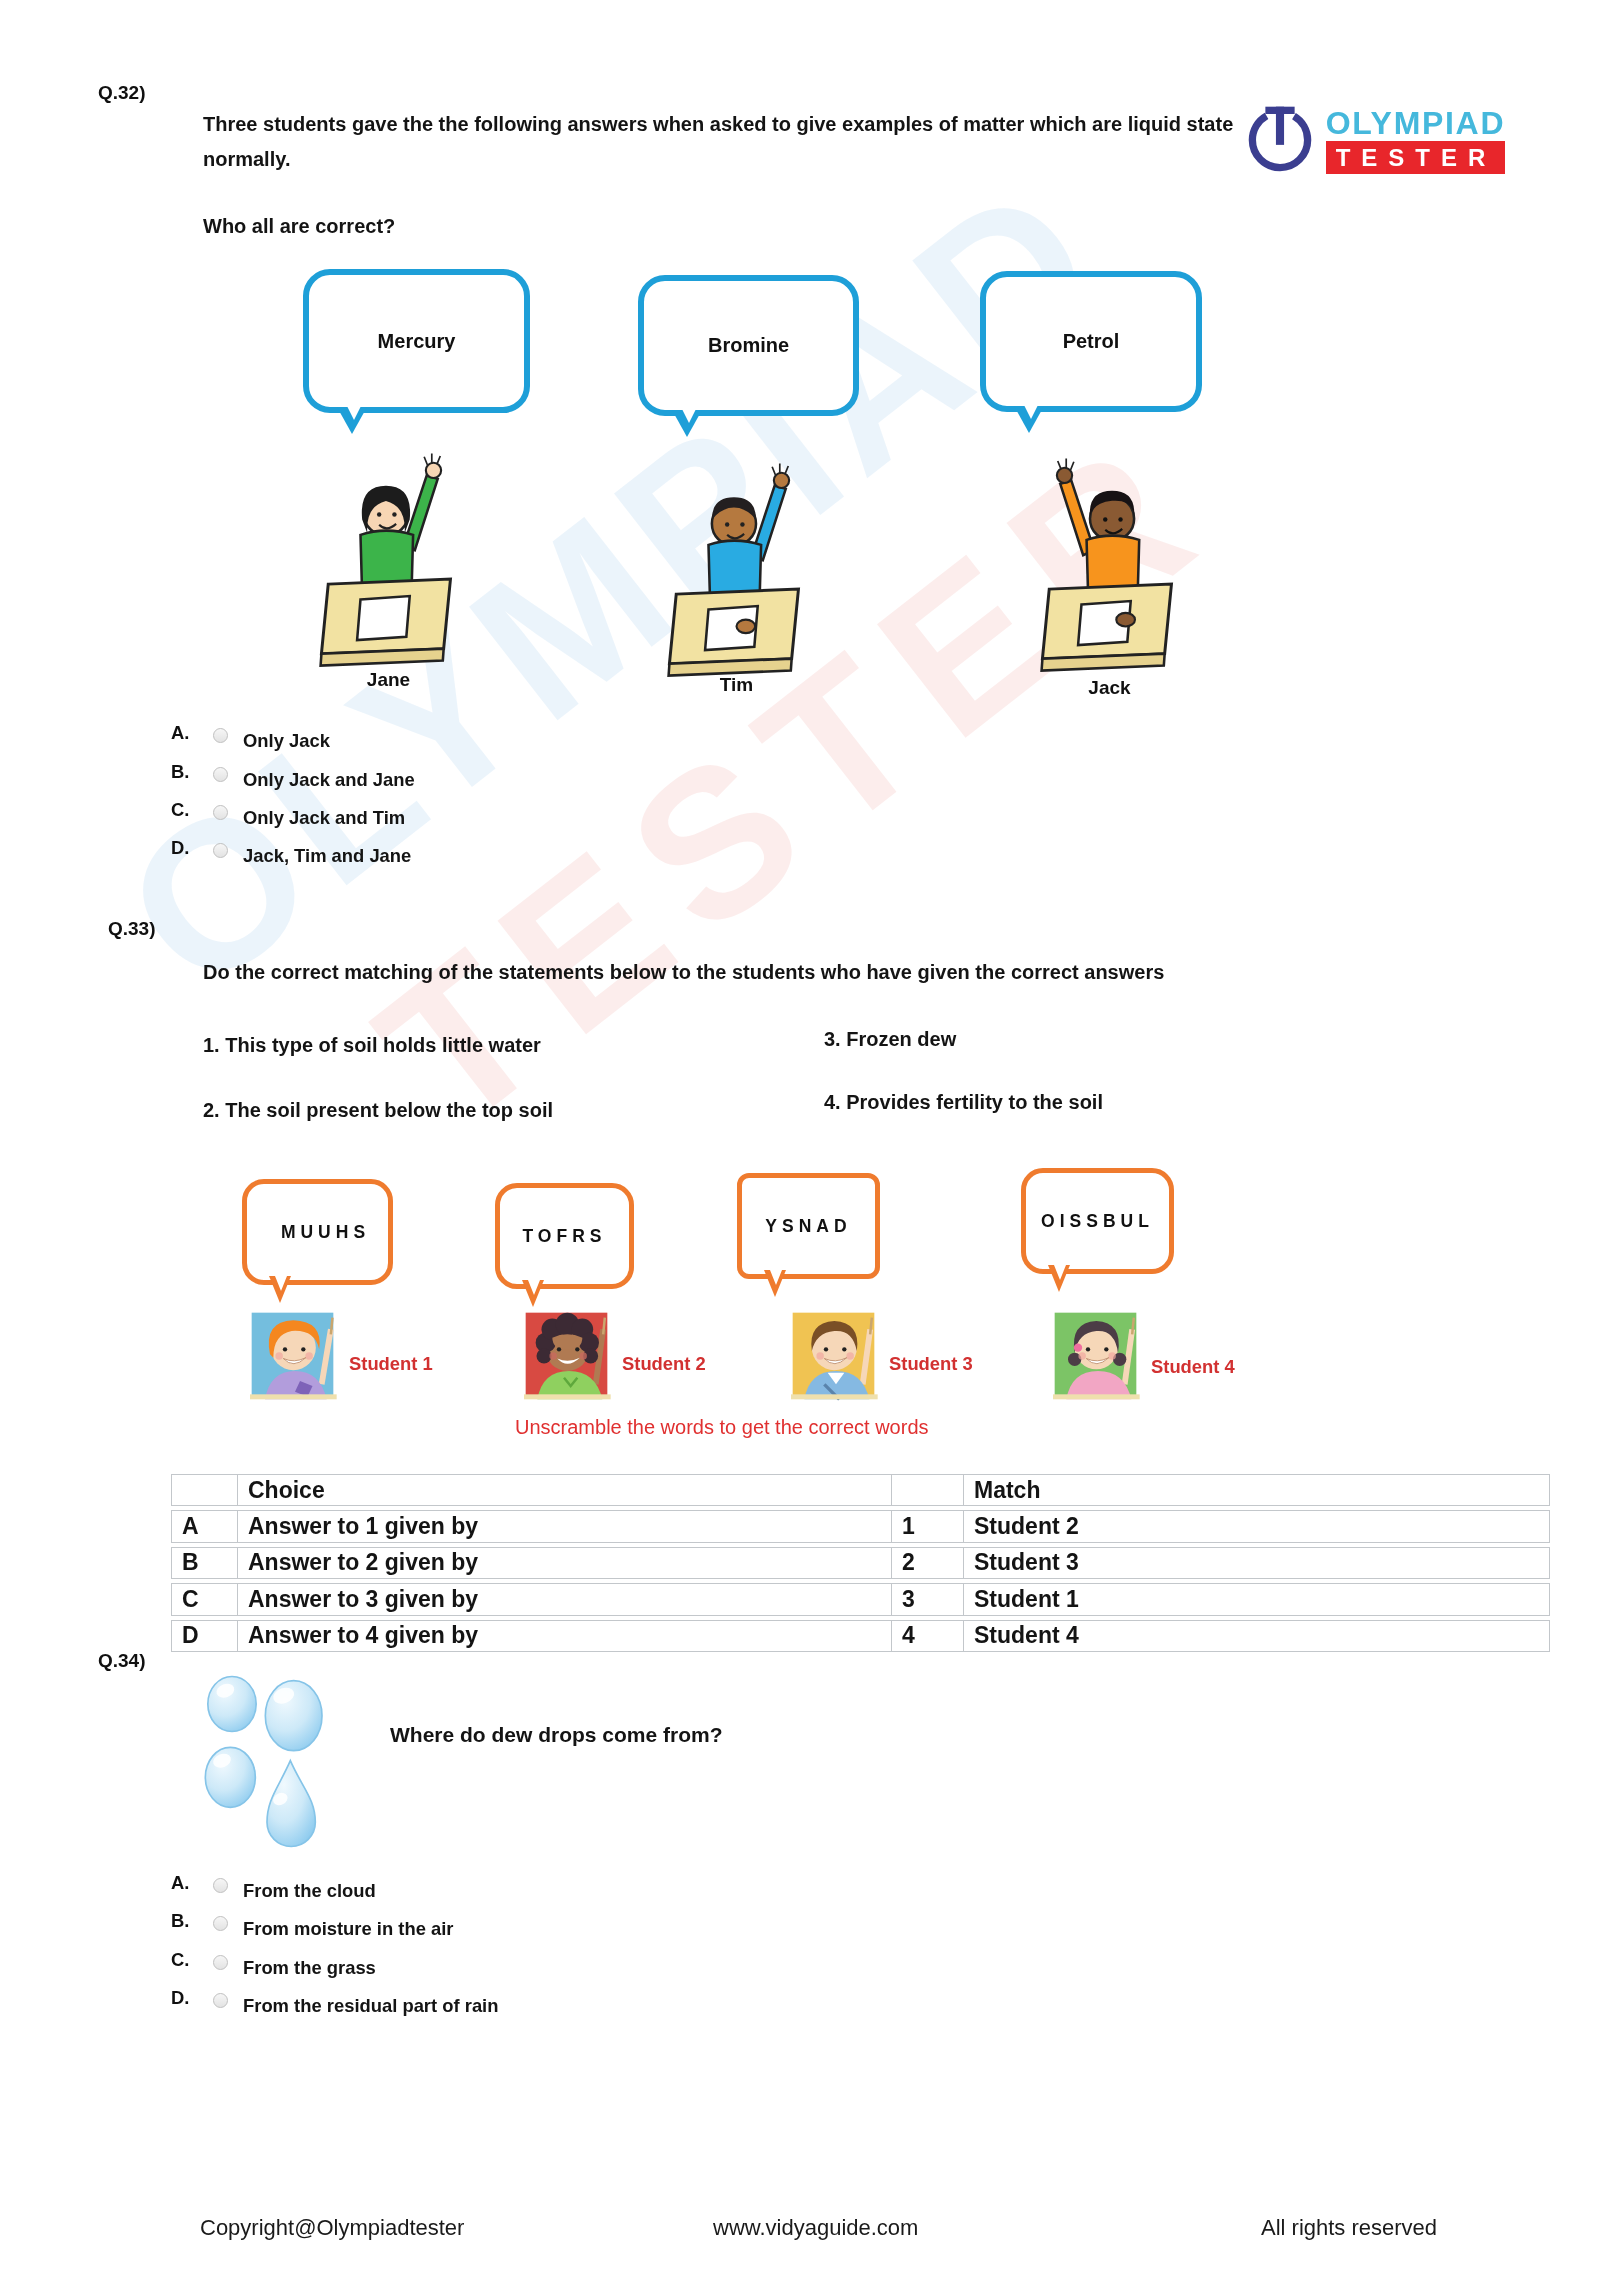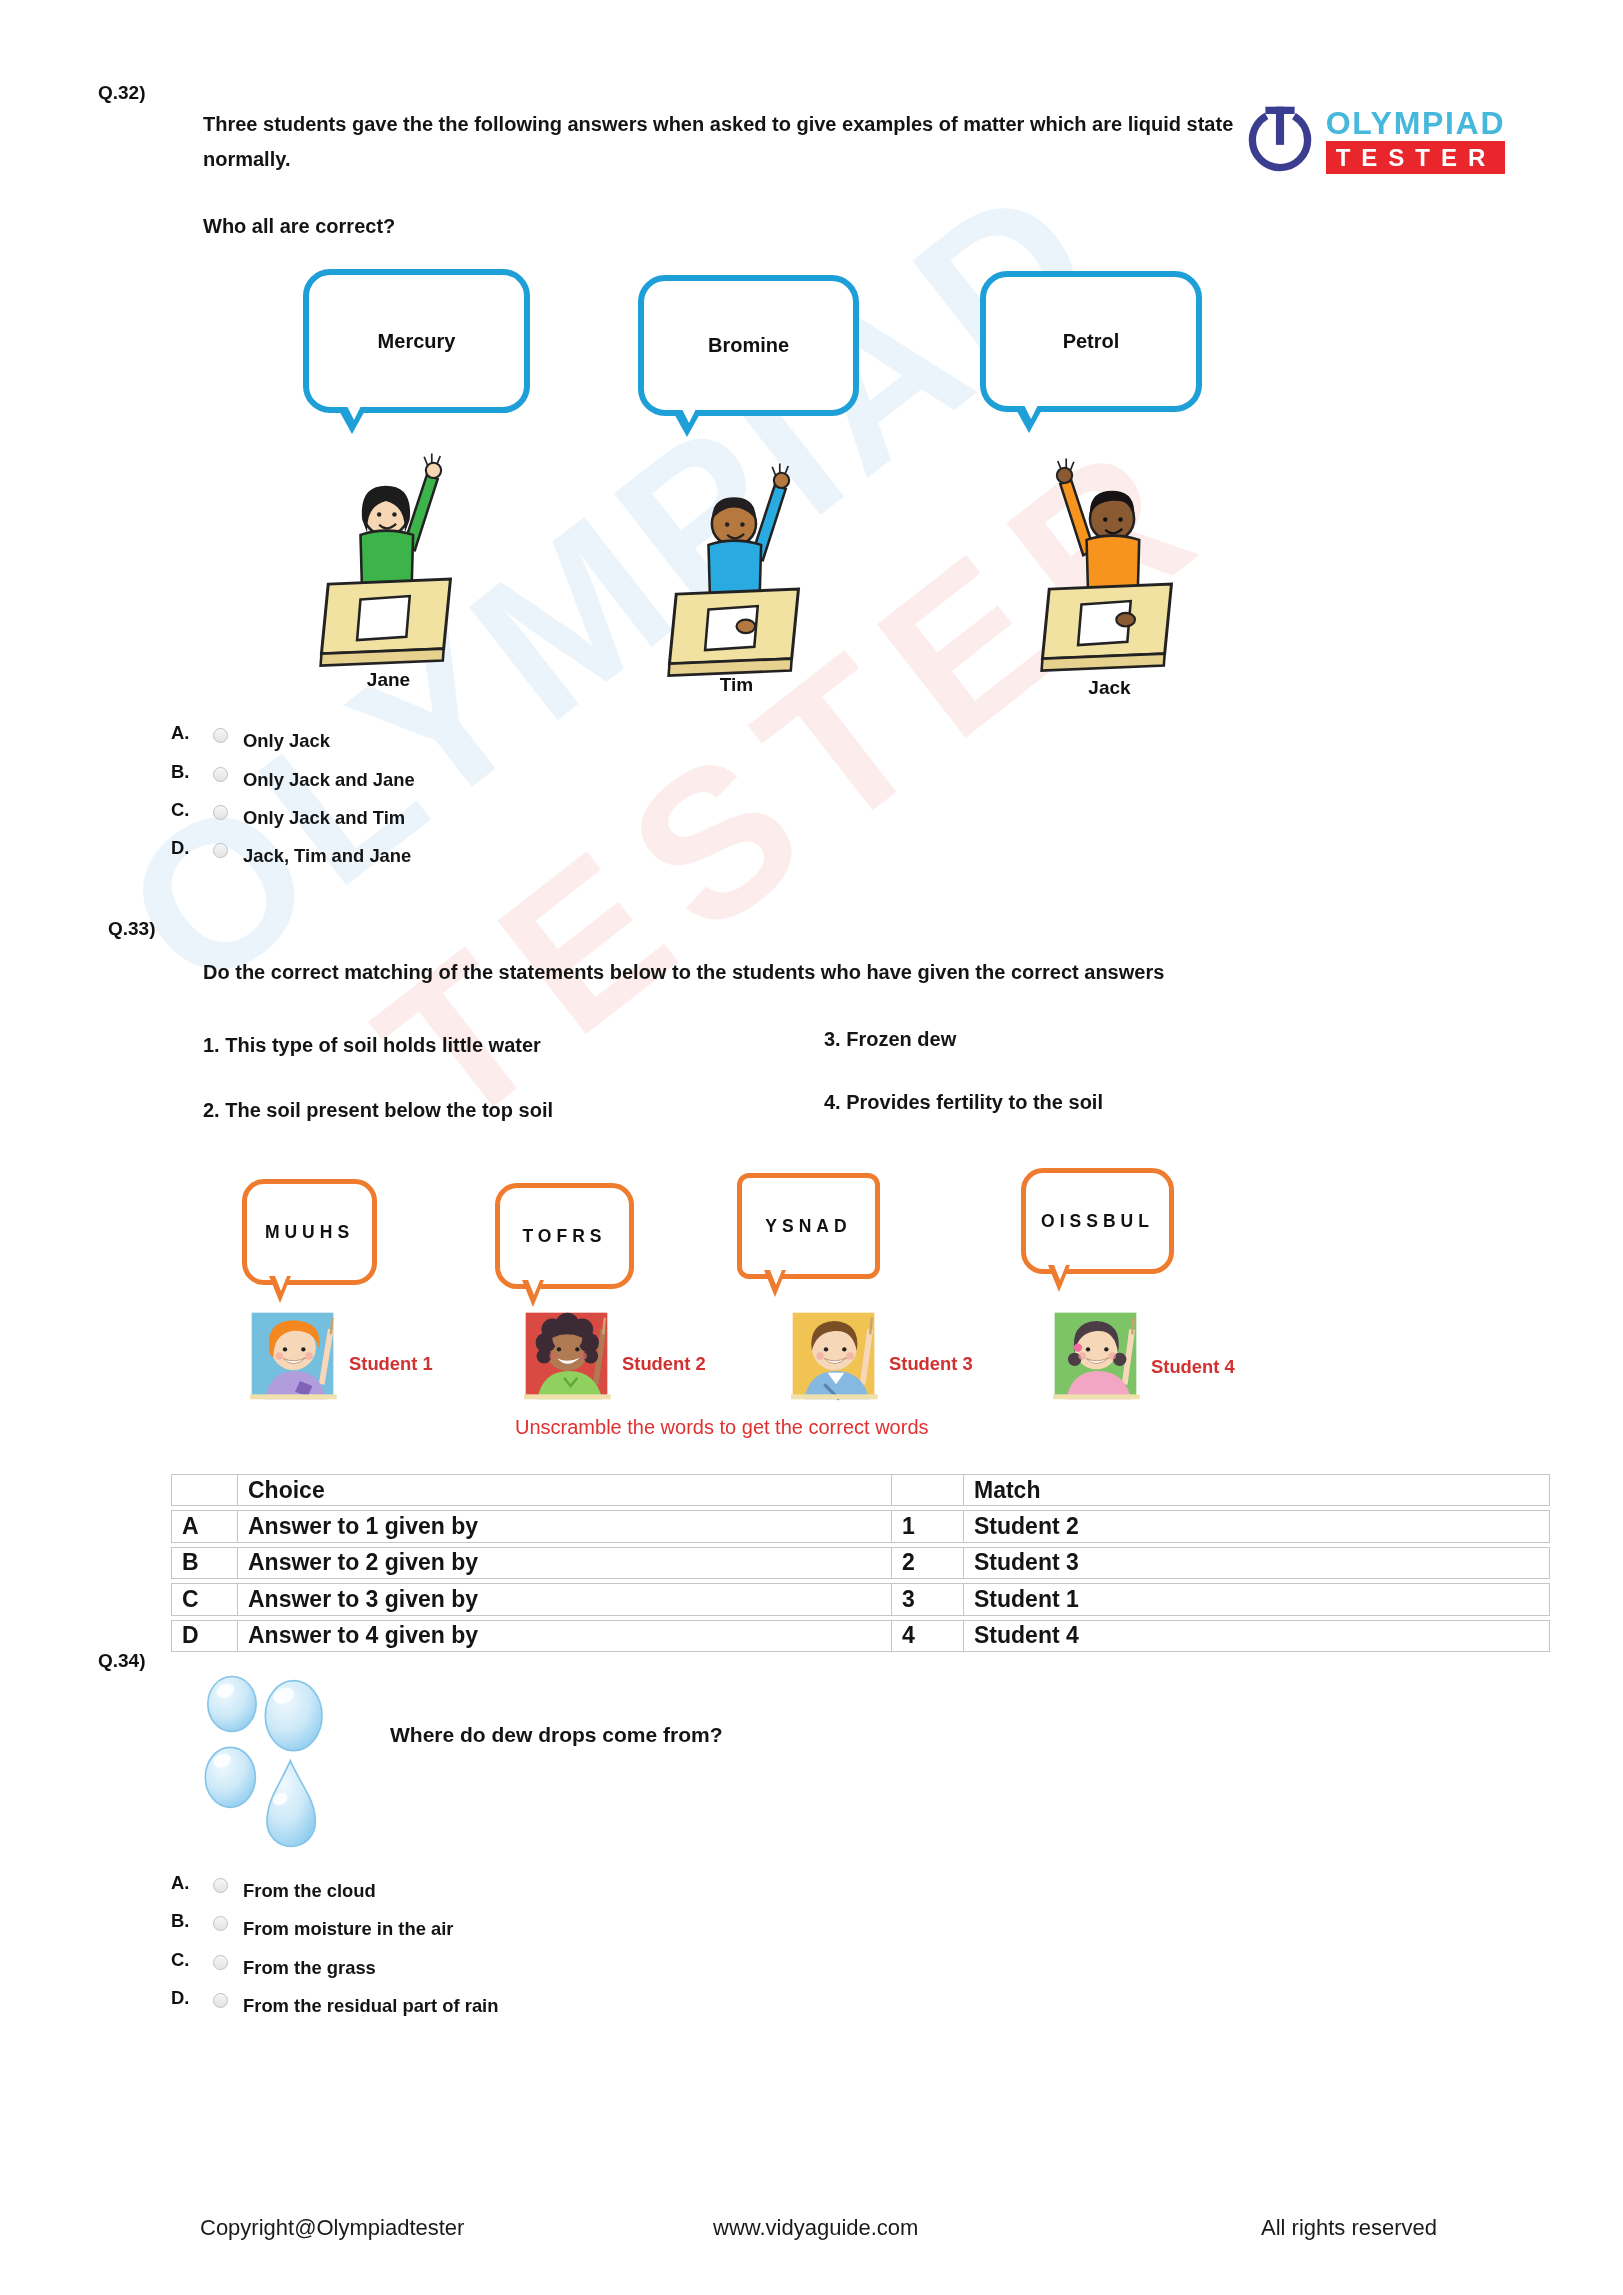--- a/index.html
+++ b/index.html
@@ -175,21 +175,21 @@
   </div>
 
   <div class="abs qlabel" style="left:108px;top:918px;text-align:center;">Q.33)</div>
   <div class="abs qtext" style="left:203px;top:955px;width:980px;">Do the correct matching of the statements below to the students who have given the correct answers</div>
 
   <div class="abs stmt" style="left:203px;top:1034px;">1. This type of soil holds little water</div>
   <div class="abs stmt" style="left:203px;top:1099px;">2. The soil present below the top soil</div>
   <div class="abs stmt" style="left:824px;top:1028px;">3. Frozen dew</div>
   <div class="abs stmt" style="left:824px;top:1091px;">4. Provides fertility to the soil</div>
 
-  <div class="bubble bubble-orange" style="left:242px;top:1179px;width:125px;height:96px;">
+  <div class="bubble bubble-orange" style="left:242px;top:1179px;width:125px;height:96px;padding-left:16px;">
     <span class="btxt">MUUHS</span>
   </div>
   <div class="bubble bubble-orange" style="left:495px;top:1183px;width:129px;height:96px;">
     <span class="btxt">TOFRS</span>
   </div>
   <div class="bubble bubble-orange" style="left:737px;top:1173px;width:133px;height:96px;border-radius:12px;">
     <span class="btxt">YSNAD</span>
   </div>
   <div class="bubble bubble-orange" style="left:1021px;top:1168px;width:143px;height:96px;text-align:center;">
     <span class="btxt">OISSBUL</span>

